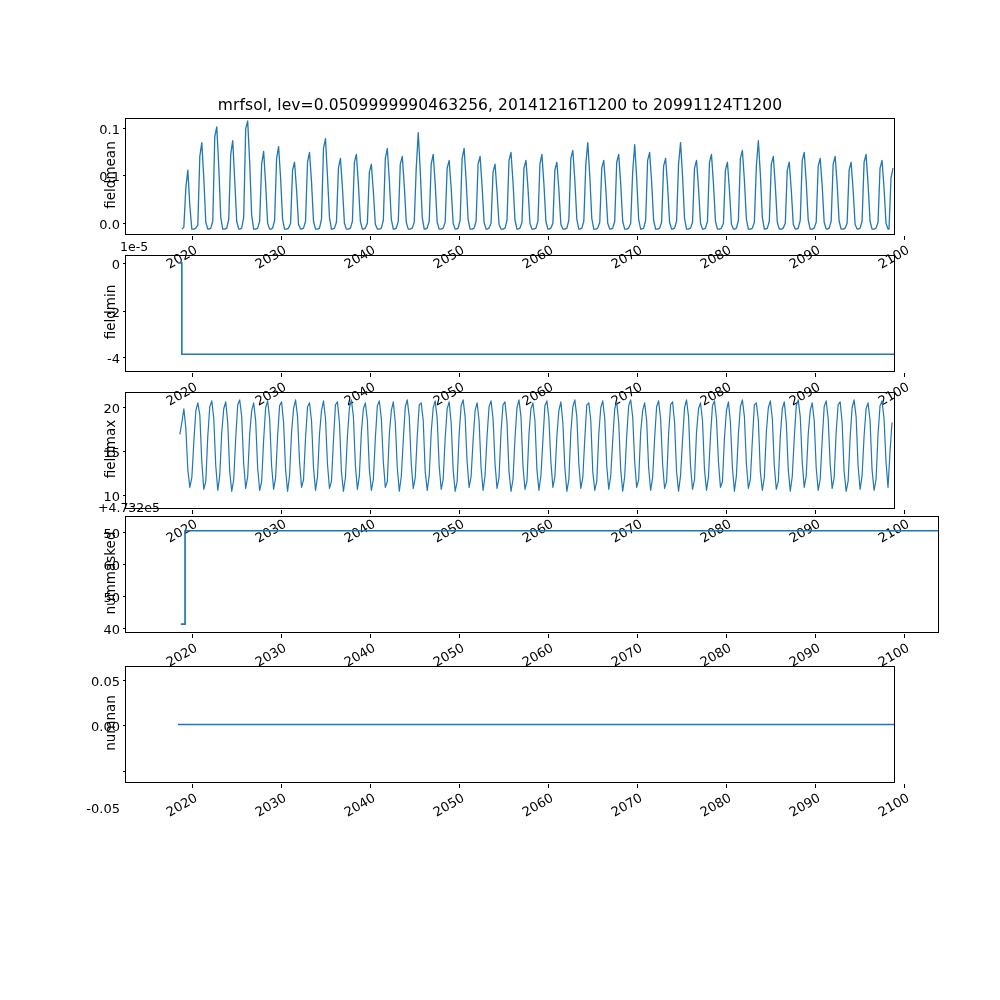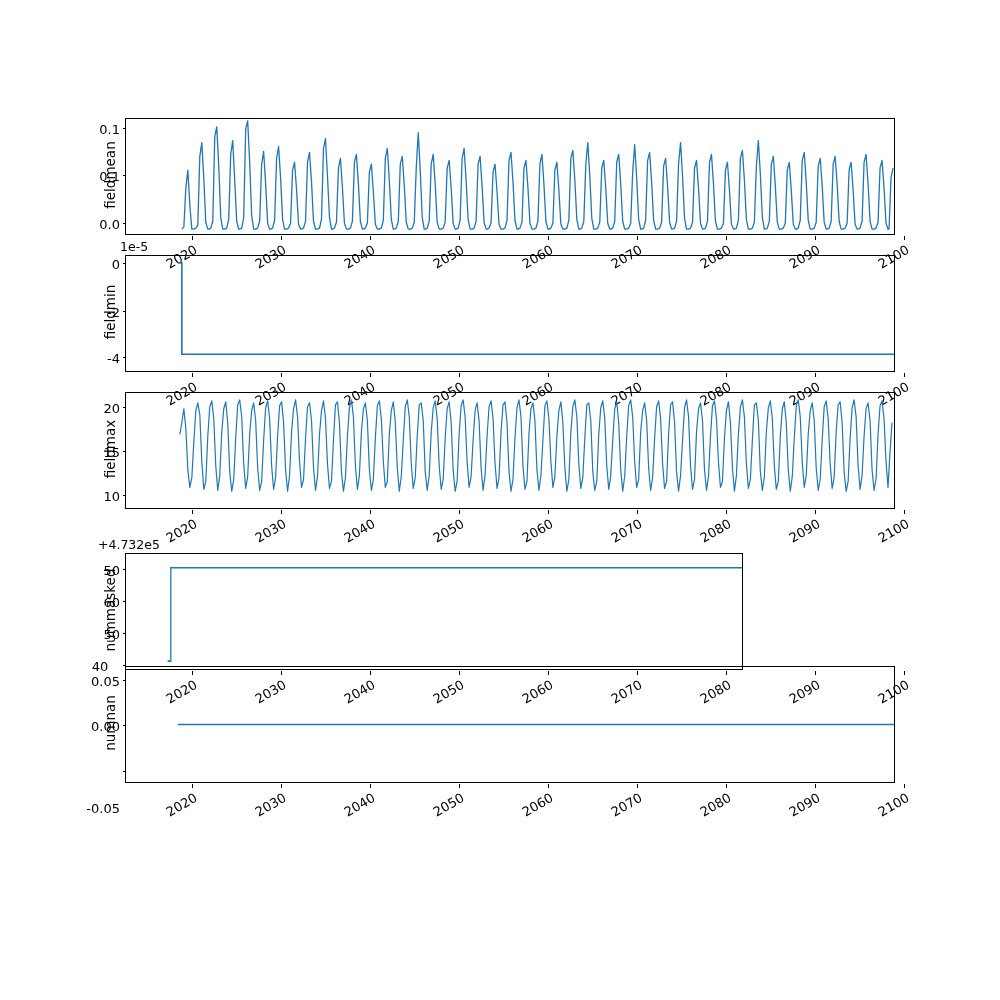--- a/index.html
+++ b/index.html
@@ -88,20 +88,21 @@
     text-align: center;
     width: 100%;
     left: 0;
   }
 </style>
 </head>
 <body>
 
 <div class="figure">
 
+  <div class="fig-title">mrfsol, lev=0.0509999990463256, 20141216T1200 to 20991124T1200</div>
 
   <div class="panel" style="left:125px; top:118px; width:770px; height:117px;">
     <div class="plotarea">
       <svg viewBox="0 0 770 117" preserveAspectRatio="none">
         <polyline fill="none" stroke="#1f77b4" stroke-width="1.3" stroke-linejoin="round" points="
 56,112 58,110 60,70 62,52 64,88 66,112 68,112 70,111 72,108 74,38 76,24 78,60 80,105 82,112 83,112
 85,111 87,104 89,18 91,8 93,48 95,100 97,112 99,112 101,111 103,102 105,36 107,22 109,62 111,104 113,112
 114,112 116,111 118,100 120,10 122,2 124,44 126,98 128,112 130,112 132,111 134,104 136,46 138,33 140,66 142,106
 144,112 145,112 147,111 149,103 151,40 153,28 155,60 157,102 159,112 161,112 163,111 165,106 167,52 169,44 171,72
 173,107 175,112 176,112 178,111 180,104 182,44 184,34 186,64 188,104 190,112 192,112 194,111 196,102 198,30 200,20
@@ -243,34 +244,34 @@
     <div class="xtick" style="left:85px; top:122px; width:74px;">2030</div>
     <div class="xtick" style="left:174px; top:122px; width:74px;">2040</div>
     <div class="xtick" style="left:263px; top:122px; width:74px;">2050</div>
     <div class="xtick" style="left:352px; top:122px; width:74px;">2060</div>
     <div class="xtick" style="left:441px; top:122px; width:74px;">2070</div>
     <div class="xtick" style="left:530px; top:122px; width:74px;">2080</div>
     <div class="xtick" style="left:619px; top:122px; width:74px;">2090</div>
     <div class="xtick" style="left:708px; top:122px; width:74px;">2100</div>
   </div>
 
-  <div class="panel" style="left:125px; top:553px; width:618px; height:117px;">
+  <div class="panel" style="left:125px; top:516px; width:814px; height:117px;">
     <div class="plotarea">
       <svg viewBox="0 0 770 117" preserveAspectRatio="none">
         <polyline fill="none" stroke="#1f77b4" stroke-width="1.6" stroke-linejoin="miter" points="
 52,109 56,109 56,14 770,14
         "></polyline>
       </svg>
     </div>
     <div class="offset-text" style="left:-28px; top:-17px;">+4.732e5</div>
     <div class="ylabel" style="left:-96px; top:48px; width:160px; transform:rotate(-90deg);">nummasked</div>
     <div class="ytick" style="left:-46px; top:9px; width:40px;">50</div>
     <div class="ytick" style="left:-46px; top:41px; width:40px;">60</div>
     <div class="ytick" style="left:-46px; top:73px; width:40px;">50</div>
-    <div class="ytick" style="left:-46px; top:105px; width:40px;text-align:center;">40</div>
+    <div class="ytick" style="left:-46px; top:105px; width:40px;">40</div>
     <div class="tickmark" style="left:-3.5px; top:15px; width:3.5px; height:1px;"></div>
     <div class="tickmark" style="left:-3.5px; top:47px; width:3.5px; height:1px;"></div>
     <div class="tickmark" style="left:-3.5px; top:79px; width:3.5px; height:1px;"></div>
     <div class="tickmark" style="left:-3.5px; top:111px; width:3.5px; height:1px;"></div>
     <div class="tickmark" style="left:66px; top:117px; width:1px; height:3.5px;"></div>
     <div class="tickmark" style="left:155px; top:117px; width:1px; height:3.5px;"></div>
     <div class="tickmark" style="left:244px; top:117px; width:1px; height:3.5px;"></div>
     <div class="tickmark" style="left:333px; top:117px; width:1px; height:3.5px;"></div>
     <div class="tickmark" style="left:422px; top:117px; width:1px; height:3.5px;"></div>
     <div class="tickmark" style="left:511px; top:117px; width:1px; height:3.5px;"></div>

